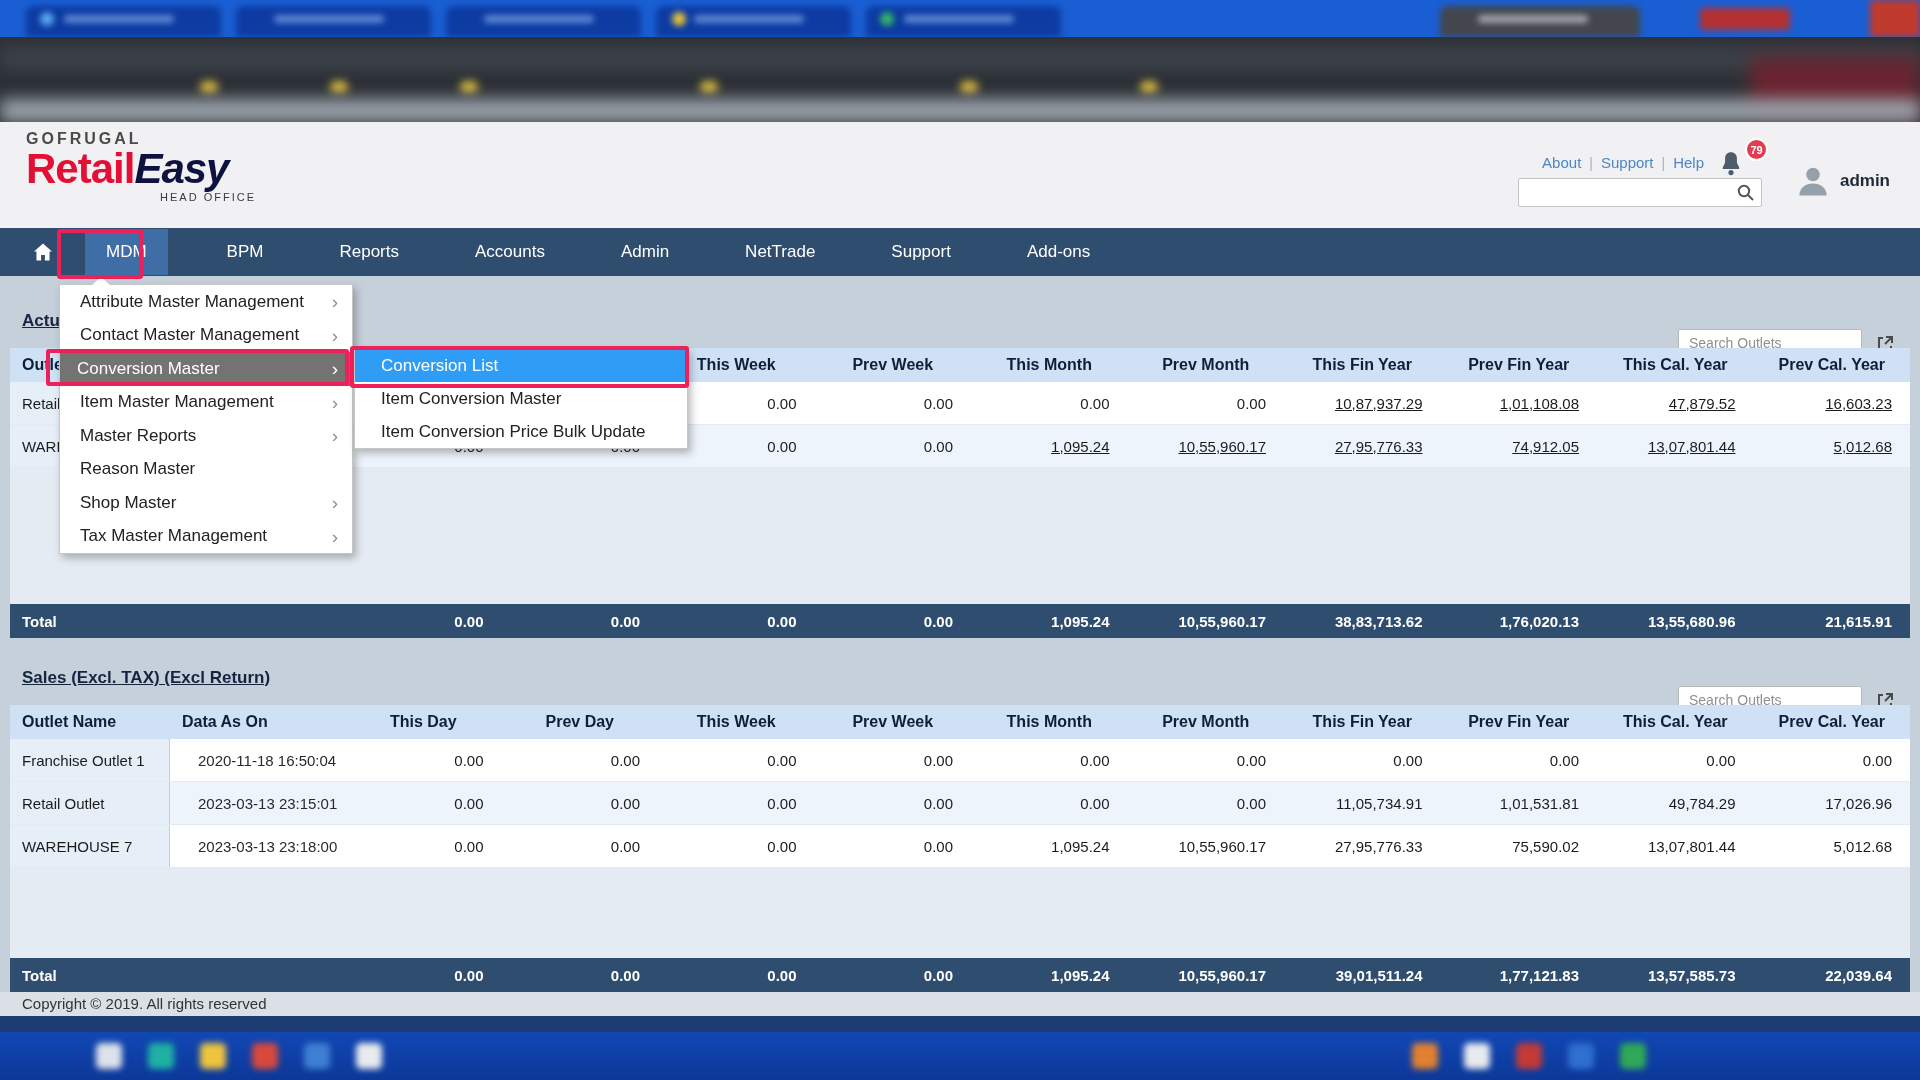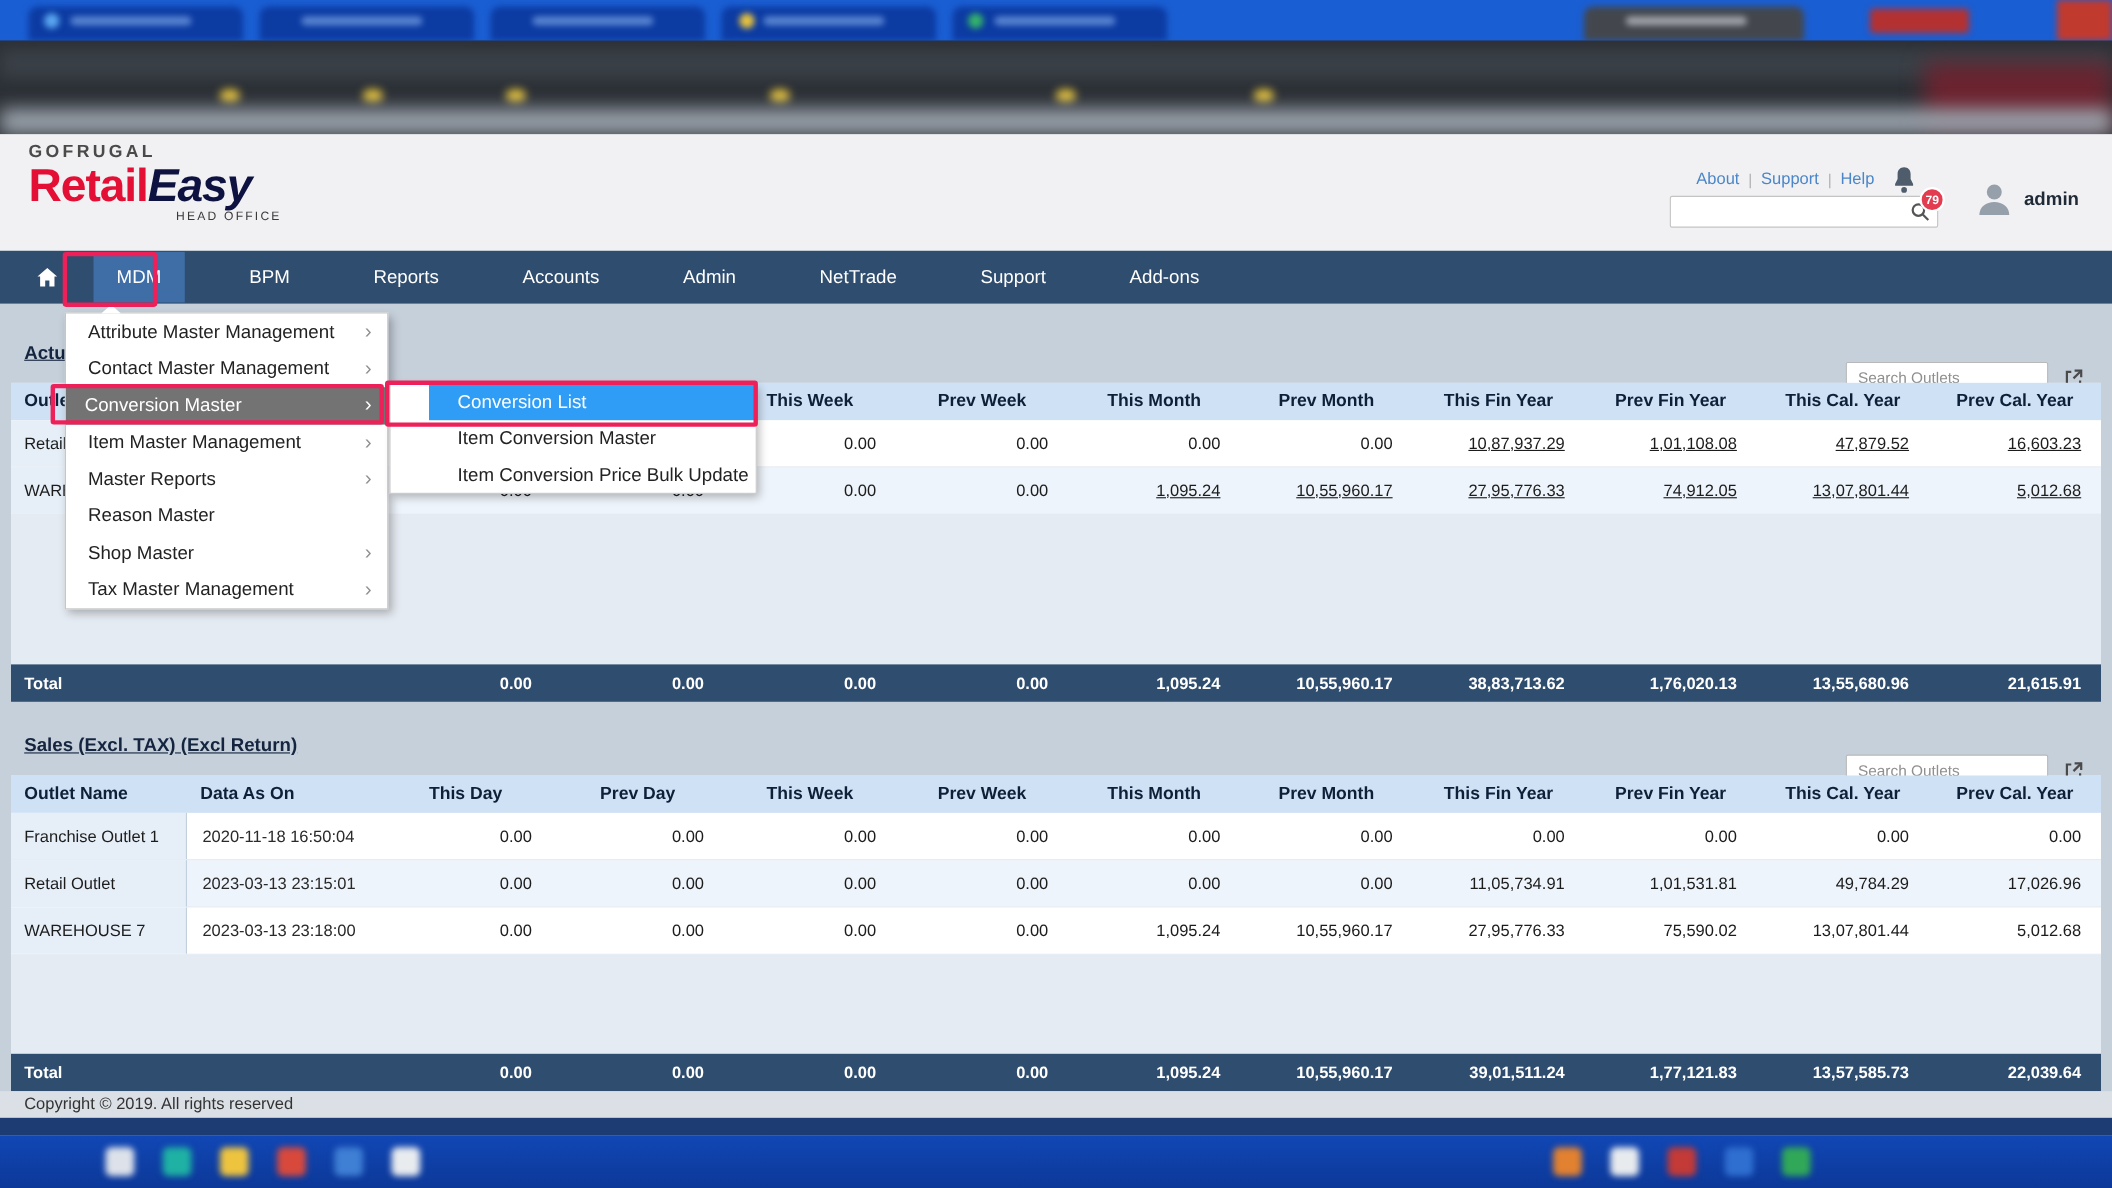--- a/index.html
+++ b/index.html
@@ -26,21 +26,21 @@
   .brand-top { font-size:16px; font-weight:bold; letter-spacing:3px; color:#4a4a4a; }
   .brand-main { font-size:42px; font-weight:bold; line-height:42px; letter-spacing:-1px; }
   .brand-red { color:#e30f34; }
   .brand-dark { color:#0d1240;font-style:italic; }
   .brand-sub { font-size:11px; letter-spacing:2px; color:#3a3a3a; text-align:right; margin-top:1px; }
   .header-links { position:absolute; top:32px; right:216px; display:flex; align-items:center; gap:8px; }
   .hlink { color:#4a86c8; font-size:15px; cursor:pointer; }
   .sep { color:#b0b0b0; font-size:14px; }
   .bell { position:absolute; top:28px; right:176px; width:26px; height:28px; cursor:pointer; }
   .badge { position:absolute; top:16px; right:152px; min-width:23px; height:23px; background:#e23c50; border:2px solid #fff;
-           border-radius:12px; color:#fff; font-size:11px; font-weight:bold; display:flex; align-items:center; justify-content:center; z-index:2;margin-top:32px; }
+           border-radius:12px; color:#fff; font-size:11px; font-weight:bold; display:flex; align-items:center; justify-content:center; z-index:2; }
   .gsearch { position:absolute; top:56px; right:158px; width:244px; height:29px; }
   .gsearch input { width:100%; height:100%; border:1px solid #c4c4c4; border-radius:2px; background:#fff; padding:0 32px 0 10px; font-size:14px; }
   .gsearch svg { position:absolute; right:7px; top:5px; }
   .user-box { position:absolute; top:42px; right:30px; display:flex; align-items:center; gap:10px; }
   .admin-label { font-size:17px; font-weight:bold; color:#1f2a36; }
 
   
   .navbar { position:absolute; top:228px; left:0; width:1920px; height:48px; background:#2f4d6e; display:flex; align-items:center; padding-left:22px; z-index:20; }
   .home-btn { width:42px; display:flex; justify-content:center; cursor:pointer; }
   .nav-item { color:#fff; font-size:17px; padding:13px 17px; margin:0 21px; cursor:pointer; }
@@ -62,21 +62,21 @@
   .w2 .widget-body { height:287px; }
   .grid-row { display:grid; grid-template-columns:160px 175px repeat(10, 1fr); align-items:center; }
   .t-head { height:34px; background:#cfe1f4; }
   .h-cell { text-align:center; font-weight:bold; font-size:16px; color:#0e2038; white-space:nowrap; }
   .h-cell.left { text-align:left; padding-left:12px; }
   .t-row { height:43px; background:#fff; border-bottom:1px solid #e3eaf2; }
   .t-row.alt { background:#eef4fb; }
   .cell { font-size:15px; color:#1c1c1c; white-space:nowrap; }
   .c-num { text-align:right; padding-right:18px; }
   .c-outlet { padding-left:12px; background:#e6eef7; border-right:1px solid #c2d0de; height:100%; display:flex; align-items:center; }
-  .c-date { padding-left:14px; color:#2a2a2a; }
+  .c-date { padding-left:28px; color:#2a2a2a; }
   .linkval { text-decoration:underline; cursor:pointer; }
   .t-spacer { flex:1; background:#e5ebf2; }
   .t-total { height:34px; background:#2f4d6e; }
   .t-total .cell { color:#fff; font-weight:bold; }
   .t-label { grid-column:span 2; padding-left:12px; }
 
   
   .footer { position:absolute; top:992px; left:0; width:1920px; height:24px; background:#dbe0e6; z-index:12;
             font-size:15px; color:#333; line-height:24px; padding-left:22px; }
   .winedge { position:absolute; top:1016px; left:0; width:1920px; height:16px; background:#1d3c74; z-index:5; }
@@ -88,21 +88,21 @@
            border-right:9px solid transparent; border-bottom:8px solid #fff; z-index:52; }
   .dropdown { position:absolute; left:59px; top:284px; width:294px; height:270px; background:#fff; border:1px solid #c6c6c6;
               box-shadow:3px 4px 8px rgba(0,0,0,.28); z-index:50; display:flex; flex-direction:column; }
   .menu-item { flex:1; display:flex; align-items:center; justify-content:space-between; padding:0 14px 0 20px;
                font-size:17px; color:#222; cursor:pointer; }
   .menu-item.hl { background:#737373; color:#fff;padding-left:17px; }
   .chev { color:#909090; font-size:19px; line-height:1; }
   .menu-item.hl .chev { color:#fff; }
   .submenu { position:absolute; left:354px; top:348px; width:334px; height:101px; background:#fff; border:1px solid #c6c6c6;
              box-shadow:3px 4px 8px rgba(0,0,0,.28); z-index:55; display:flex; flex-direction:column; }
-  .submenu-item { flex:1; display:flex; align-items:center; padding-left:26px; font-size:17px; color:#222; cursor:pointer;margin-left:35px; }
+  .submenu-item { flex:1; display:flex; align-items:center; padding-left:26px; font-size:17px; color:#222; cursor:pointer; }
   .submenu-item.hl { background:#2f9df5; color:#fff; }
 
   
   .anno { position:absolute; border:4px solid #ee2059; border-radius:3px; z-index:70; pointer-events:none; }
   #anno-mdm  { left:57px;  top:229px; width:86px;  height:50px; }
   #anno-conv { left:46px;  top:349px; width:303px; height:37px; }
   #anno-list { left:350px; top:346px; width:339px; height:42px; }
 </style>
 </head>
 <body>

